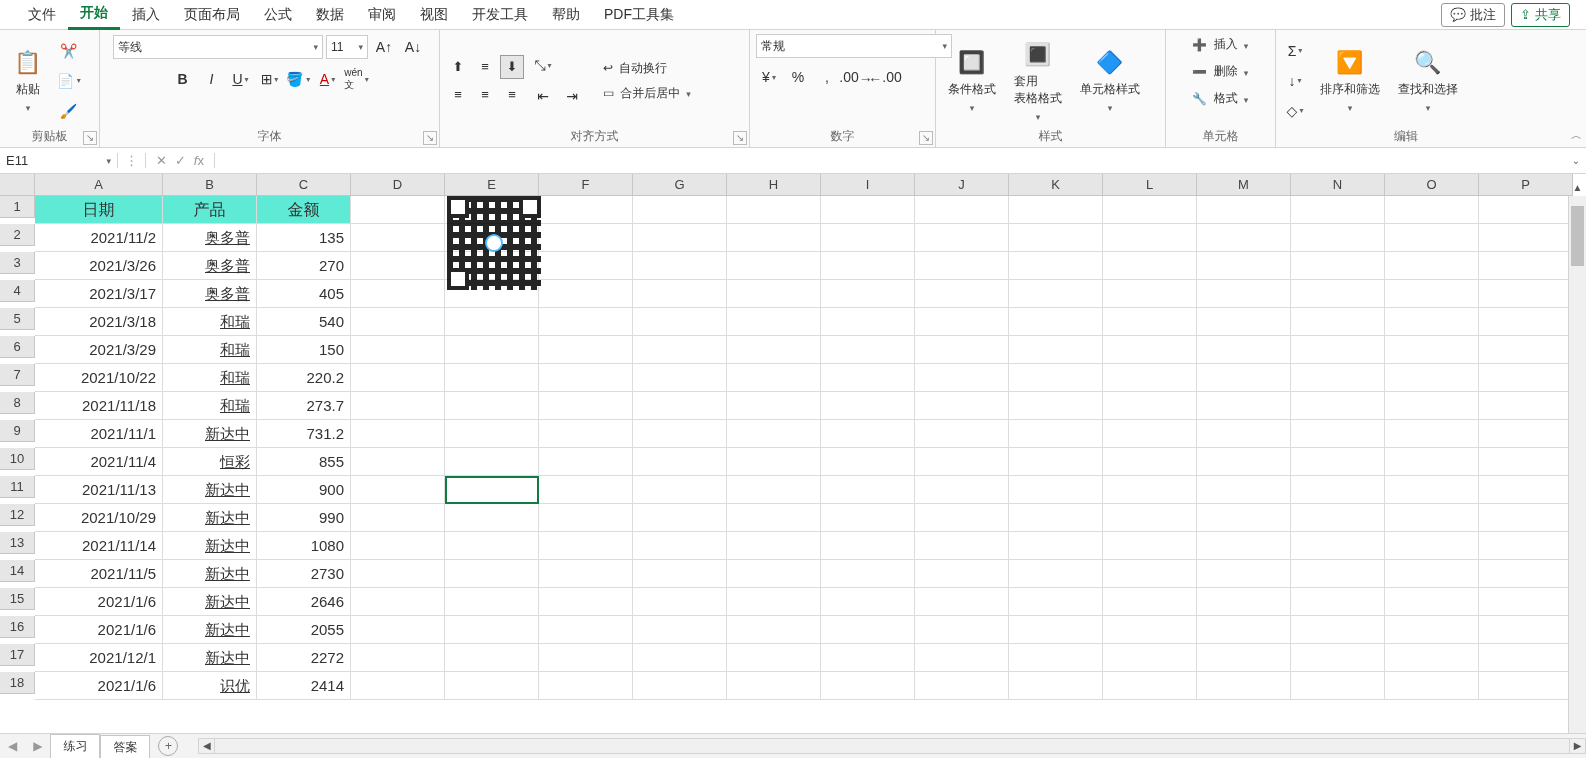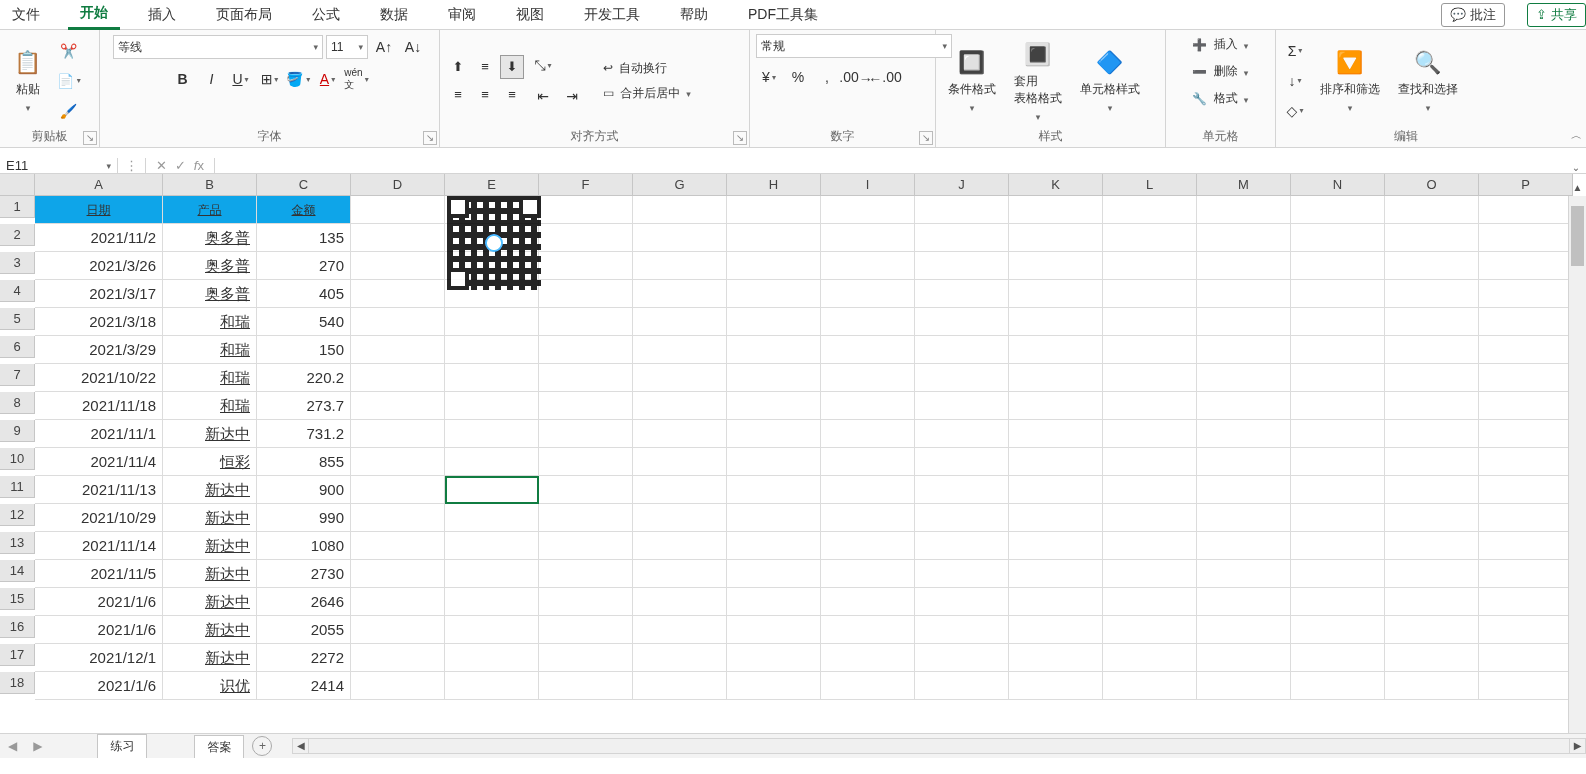--- a/index.html
+++ b/index.html
@@ -1,19 +1,19 @@
 <!DOCTYPE html>
 <html><head>
 <meta charset="utf-8">
 <style>
 * { box-sizing: border-box; margin: 0; padding: 0; font-family: "Microsoft YaHei", Arial, sans-serif; }
 body { background: #fff; font-size: 13px; color: #333; overflow: hidden; }
 
 
-.menubar { display: flex; align-items: center; height: 30px; border-bottom: 1px solid #d4d4d4; padding: 0 0; gap: 16px; }
+.menubar { display: flex; align-items: center; height: 30px; border-bottom: 1px solid #d4d4d4; padding: 0 16px; }
 .menubar .menu-item { padding: 5px 12px; font-size: 14px; cursor: pointer; }
 .menubar .menu-item.active { color: #107c41; font-weight: bold; border-bottom: 3px solid #107c41; }
 .menubar .spacer { flex: 1; }
 .menubar .right-btn { border: 1px solid #999; border-radius: 3px; padding: 2px 8px; margin-left: 6px; font-size: 13px; display: flex; align-items: center; gap: 4px; }
 .menubar .right-btn.green { color: #107c41; border-color: #107c41; }
 
 
 .ribbon { display: flex; height: 118px; border-bottom: 1px solid #d4d4d4; background: #fafafa; }
 .ribbon-group { display: flex; flex-direction: column; border-right: 1px solid #d4d4d4; padding: 4px 6px 2px; position: relative; }
 .ribbon-group .group-content { flex: 1; display: flex; align-items: center; gap: 6px; }
@@ -33,56 +33,56 @@
 .combo { border: 1px solid #ccc; height: 24px; display: flex; align-items: center; padding: 0 4px; background: #fff; font-size: 12px; }
 .combo .arrow { margin-left: auto; font-size: 9px; color: #666; }
 
 .toggle-cell { width: 24px; height: 24px; border: 1px solid transparent; display: flex; align-items: center; justify-content: center; font-size: 13px; }
 .toggle-cell.active { border: 1px solid #999; background: #e6e6e6; }
 
 .menu-row-item { display: flex; align-items: center; gap: 6px; font-size: 12px; padding: 2px 4px; cursor: pointer; }
 .menu-row-item .arrow-down::after { content: "▾"; font-size: 9px; color: #666; }
 
 
-.formulabar { display: flex; height: 26px; border-bottom: 1px solid #d4d4d4; align-items: flex-end; }
+.formulabar { display: flex; height: 26px; border-bottom: 1px solid #d4d4d4; align-items: center; }
 .namebox { width: 118px; border-right: 1px solid #d4d4d4; display: flex; align-items: center; padding: 0 6px; font-size: 13px; }
 .namebox .arrow { margin-left: auto; font-size: 9px; color: #666; }
 .fx-btns { display: flex; align-items: center; gap: 8px; padding: 0 10px; border-right: 1px solid #d4d4d4; color: #999; }
 .fx-btns span { cursor: pointer; }
 .fx-input { flex: 1; padding: 0 6px; display: flex; align-items: center; }
 .fx-expand { width: 20px; display: flex; align-items: center; justify-content: center; color: #666; font-size: 10px; }
 
 
 .grid-wrap { position: relative; height: 560px; overflow: hidden; border-bottom: 1px solid #d4d4d4; }
 .grid { display: grid; grid-template-columns: 35px 128px 94px 94px repeat(13, 94px); }
 .grid .hdr, .grid .rownum { background: #e6e6e6; border-right: 1px solid #c6c6c6; border-bottom: 1px solid #c6c6c6; text-align: center; font-size: 13px; color: #444; height: 22px; line-height: 22px; }
 .grid .corner { background: #e6e6e6; border-right: 1px solid #c6c6c6; border-bottom: 1px solid #c6c6c6; }
 .grid .cell { border-right: 1px solid #dcdcdc; border-bottom: 1px solid #dcdcdc; height: 28px; line-height: 28px; padding: 0 6px; font-size: 15px; overflow: hidden; white-space: nowrap; }
-.grid .cell.header-cell { background: #0ea5e9; text-align: center; font-size: 12px; text-decoration: underline; }
+.grid .cell.header-cell { background: #5eead4; text-align: center; font-size: 16px; }
 .grid .cell.r { text-align: right; }
 .grid .cell.c { text-align: right; text-decoration: underline; }
 .grid .cell.selected { outline: 2px solid #107c41; outline-offset: -2px; }
 .vscroll { position: absolute; right: 0; top: 22px; bottom: 0; width: 18px; background: #f0f0f0; border-left: 1px solid #d4d4d4; }
 .vscroll .thumb { position: absolute; left: 2px; right: 2px; top: 10px; height: 60px; background: #c0c0c0; }
 .vscroll .up, .vscroll .down { position: absolute; left: 0; right: 0; height: 14px; text-align: center; font-size: 10px; color: #555;}
 .vscroll .up { top: -14px; }
 
 
 .qr { position: absolute; left: 447px; top: 22px; width: 94px; height: 94px; background:
   linear-gradient(90deg,#000 6px,transparent 6px) 0 0/12px 12px,
   linear-gradient(#000 6px,transparent 6px) 0 0/12px 12px;
   filter: contrast(1.2); opacity: 0.85;}
 .qr .marker { position: absolute; width: 22px; height: 22px; border: 4px solid #000; background: #fff; }
 .qr .marker.tl { top: 0; left: 0; } .qr .marker.tr { top:0; right:0;} .qr .marker.bl { bottom:0; left:0;}
 .qr .center { position:absolute; top:38px; left:38px; width:18px; height:18px; border:2px solid #3da9fc; border-radius:50%; background:#fff;}
 
 
 .sheetbar { display: flex; align-items: center; height: 24px; background: #f3f3f3; font-size: 12px; }
 .sheetbar .nav { padding: 0 8px; color: #999; cursor: pointer; }
-.sheetbar .tab { padding: 3px 12px; border: 1px solid #c6c6c6; border-bottom: none; background: #fff; cursor: pointer; margin-bottom: -1px; margin-left: 47px;}
+.sheetbar .tab { padding: 3px 12px; border: 1px solid #c6c6c6; border-bottom: none; background: #fff; cursor: pointer; margin-bottom: -1px;}
 .sheetbar .tab.active { border-bottom: 2px solid #107c41; }
 .sheetbar .add { width: 20px; height: 20px; border: 1px solid #aaa; border-radius: 50%; text-align: center; line-height: 18px; margin-left: 8px; color: #666;}
 .sheetbar .hscroll { flex: 1; margin-left: 20px; height: 16px; background: #f0f0f0; position: relative; border: 1px solid #d4d4d4;}
 .sheetbar .hscroll .arr { position:absolute; top:0; bottom:0; width:16px; text-align:center; font-size:10px; line-height:14px; color:#555;}
 .sheetbar .hscroll .arr.l{left:0;border-right:1px solid #d4d4d4;} .sheetbar .hscroll .arr.r{right:0;border-left:1px solid #d4d4d4;}
 
 
 .ribbon-collapse { position: absolute; right: 4px; top: 128px; font-size: 11px; color: #666; }
 </style>
 </head>

